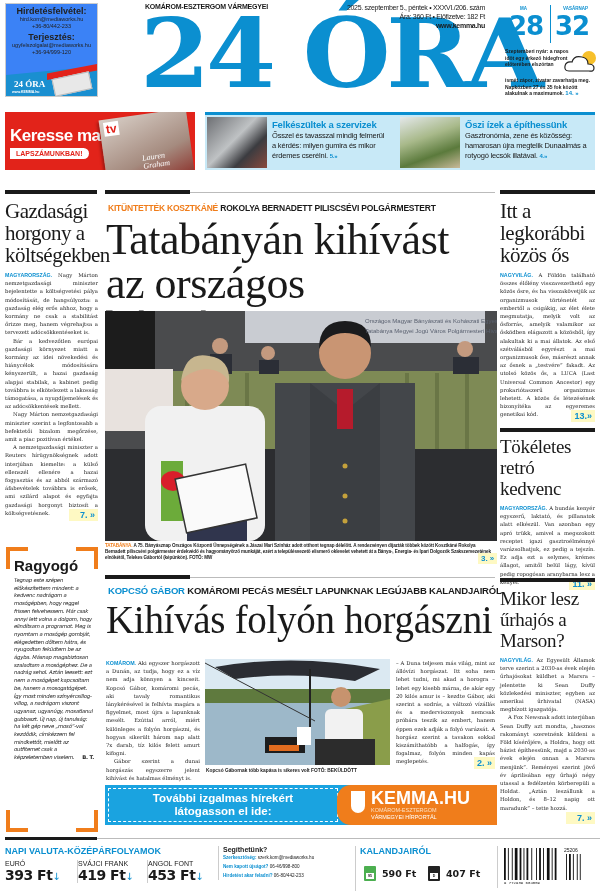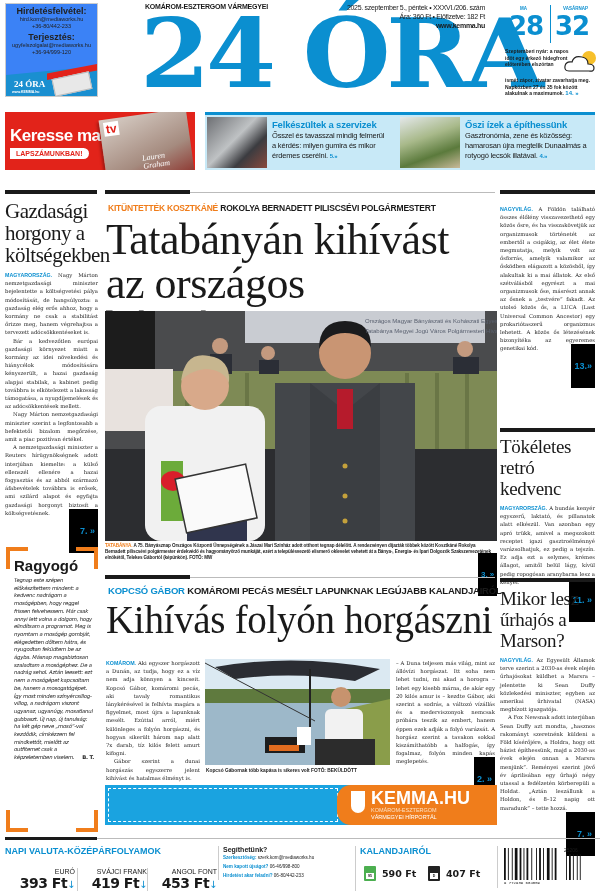--- a/index.html
+++ b/index.html
@@ -47,21 +47,21 @@
 
 
 .rule-thick{height:4px;background:#1a1a1a}
 .rule-thin{height:1px;background:#bbb}
 
 
 .col-head{font:26px/29px "Liberation Serif",serif;color:#1a1a1a;letter-spacing:-0.5px}
 .side-head{font:19px/21px "Liberation Serif",serif;letter-spacing:-0.3px}
 .body-t{font:5.3px/8.2px "DejaVu Serif",serif;text-align:justify;color:#222}
 .kick{font:bold 5.3px "Liberation Sans",sans-serif;color:#0b8fd0}
-.ref{display:inline-block;background:#000000;color:#0b8fd0;font:bold 9px "Liberation Sans",sans-serif;padding:17px 3px;float:right}
+.ref{display:inline-block;background:#fef9c3;color:#0b8fd0;font:bold 9px "Liberation Sans",sans-serif;padding:1px 3px;float:right}
 
 #lead-kicker{left:108px;top:203px;font:bold 8.5px "Liberation Sans",sans-serif;letter-spacing:-0.2px}
 #lead-head{left:106px;top:218px;font:44px/44px "Liberation Serif",serif;letter-spacing:-0.5px;width:395px}
 #lead-photo{left:105px;top:311px;width:392px;height:230px;overflow:hidden;background:#3f3f3f}
 #lead-cap{left:105px;top:543px;width:392px;font:bold 4.6px/6.2px "Liberation Sans",sans-serif;letter-spacing:-0.1px}
 
 #sec-kicker{left:108px;top:585px;font:bold 9.5px "Liberation Sans",sans-serif;letter-spacing:-0.2px}
 #sec-head{left:106px;top:600px;font:39px/40px "Liberation Serif",serif;letter-spacing:-0.3px}
 #fish-photo{left:205px;top:659px;width:185px;height:106px;overflow:hidden}
 #fish-cap{left:206px;top:768px;font:bold 4.8px "Liberation Sans",sans-serif}
@@ -75,21 +75,21 @@
 #kemma-or .d{position:absolute;left:34px;top:22px;color:#fde0c4;font:5.5px/6.5px "Liberation Sans",sans-serif}
 
 #ragyogo{left:6px;top:547px;width:92px;height:285px}
 .brk{position:absolute;background:#f07d1b}
 
 
 #footer-rule{left:5px;top:837px;width:92px;height:3px;background:#1a1a1a}
 #footer-thin{left:97px;top:838px;width:503px;height:1px;background:#bbb}
 #fx{left:5px;top:846px;width:208px}
 #fx .t{font:bold 9px "Liberation Sans",sans-serif;color:#0b8fd0}
-.fx-c{position:absolute;top:22px;width:70px;text-align:right}
+.fx-c{position:absolute;top:14px;width:70px;text-align:left}
 .fx-c .n{font:7px "Liberation Sans",sans-serif}
 .fx-c .v{font:bold 14px "DejaVu Sans",sans-serif;letter-spacing:-0.5px}
 .fx-c .v .ar{color:#0b8fd0;font-weight:normal;font-size:10px}
 #help{left:218px;top:846px;width:128px;border-left:1px solid #ccc;padding-left:4px}
 #help .t{font:bold 7px "Liberation Sans",sans-serif}
 #help .r{font:4.6px/9px "Liberation Sans",sans-serif}
 #help .r b{color:#0b8fd0}
 #fuel{left:355px;top:846px;width:130px;border-left:1px solid #ccc;padding-left:4px}
 #fuel .t{font:bold 9px "Liberation Sans",sans-serif;color:#0b8fd0}
 .pump{position:absolute;top:20px;width:12px;height:15px;border-radius:1px}
@@ -209,20 +209,21 @@
     <circle cx="240" cy="155" r="2.5" fill="#c4a13b"></circle>
       <circle cx="240" cy="185" r="2.5" fill="#c4a13b"></circle>
       <circle cx="240" cy="210" r="2.5" fill="#c4a13b"></circle>
     <text x="260" y="12" font-size="6" fill="#5a6170" font-family="Liberation Sans, sans-serif">Országos Magyar Bányászati és Kohászati Egyesület</text>
     <text x="260" y="22" font-size="6" fill="#5a6170" font-family="Liberation Sans, sans-serif">Tatabánya Megyei Jogú Város Polgármesteri Hivatala</text>
   </svg>
 </div>
 <div id="lead-cap" class="abs"><span class="orange">TATABÁNYA.</span> <span>A 75. Bányásznap Országos Központi Ünnepségének a Jászai Mari Színház adott otthont tegnap délelőtt. A rendezvényen díjazták többek között Kosztkáné Rokolya Bernadett piliscsévi polgármester érdekvédő és hagyományőrző munkáját, ezért a településvezető elismerő oklevelet vehetett át a Bánya-, Energia- és Ipari Dolgozók Szakszervezetének elnökétől, Telekes Gábortól (képünkön). FOTÓ: MW</span><span class="ref" style="font-size:8px;margin-top:-2px">3. »</span></div>
 
 <div class="abs" style="left:500px;top:200px;width:95px">
+  <div class="col-head" style="font-size:21px;line-height:22px">Itt a legkorábbi közös ős</div>
   <p class="body-t" style="margin-top:5px"><span class="kick">NAGYVILÁG.</span> <span>A Földön található összes élőlény visszavezethető egy közös ősre, és ha visszakövetjük az organizmusok történetét az embertől a csigákig, az élet élete megmutatja, melyik volt az ősforrás, amelyik valamikor az ősködben elágazott a közösből, így alakultak ki a mai állatok. Az első szétválásból egyrészt a mai organizmusok őse, másrészt annak az ősnek a „testvére” fakadt. Az utolsó közös ős, a LUCA (Last Universal Common Ancestor) egy prokariótaszerű organizmus lehetett. A közös ős létezésének bizonyítéka az egyeremes genetikai kód.</span><span class="ref">13.»</span></p>
 </div>
 <div class="abs rule-thick" style="left:500px;top:428px;width:95px"></div>
 
 <div class="abs" style="left:500px;top:436px;width:95px">
   <div class="side-head">Tökéletes retró kedvenc</div>
   <p class="body-t" style="margin-top:5px"><span class="kick">MAGYARORSZÁG.</span> <span>A bundás kenyér egyszerű, laktató, és pillanatok alatt elkészül. Van azonban egy apró trükk, amivel a megszokott receptet igazi gasztroélménnyé varázsolhatjuk, ez pedig a tejszín. Ez adja ezt a selymes, krémes állagot, amitől belül lágy, kívül pedig ropogósan aranybarna lesz a kenyér.</span><span class="ref">11. »</span></p>
 </div>
 <div class="abs rule-thick" style="left:500px;top:578px;width:95px"></div>
 
@@ -273,20 +274,24 @@
   </svg>
 </div>
 <div id="fish-cap" class="abs">Kopcsó Gábornak több kapása is sikeres volt FOTÓ: BEKÜLDÖTT</div>
 
 <div class="abs" style="left:396px;top:659px;width:99px">
   <p class="body-t"><span>– A Duna teljesen más világ, mint az állóvízi horgászat. Itt soha nem lehet tudni, mi akad a horogra – lehet egy kisebb márna, de akár egy 20 kilós amur is – kezdte Gábor, aki szerint a sodrás, a változó vízállás és a mederviszonyok nemcsak próbára teszik az embert, hanem éppen ezek adják a folyó varázsát. A horgász szerint a tavakon sokkal kiszámíthatóbb a halfogás, így fogalmaz, folyón minden kapás meglepetés.</span><span class="ref">2. »</span></p>
 </div>
 
 <div id="kemma-ad" class="abs">
   <div class="dash"></div>
+  <div class="t">
+    <div>További izgalmas hírekért</div>
+    <div>látogasson el ide:</div>
+  </div>
   <div id="kemma-or">
     <div class="s"></div>
     <div class="n">KEMMA.HU</div>
     <div class="d">
       <div>KOMÁROM-ESZTERGOM</div>
       <div style="color:#fff">VÁRMEGYEI HÍRPORTÁL</div>
     </div>
   </div>
 </div>
 

